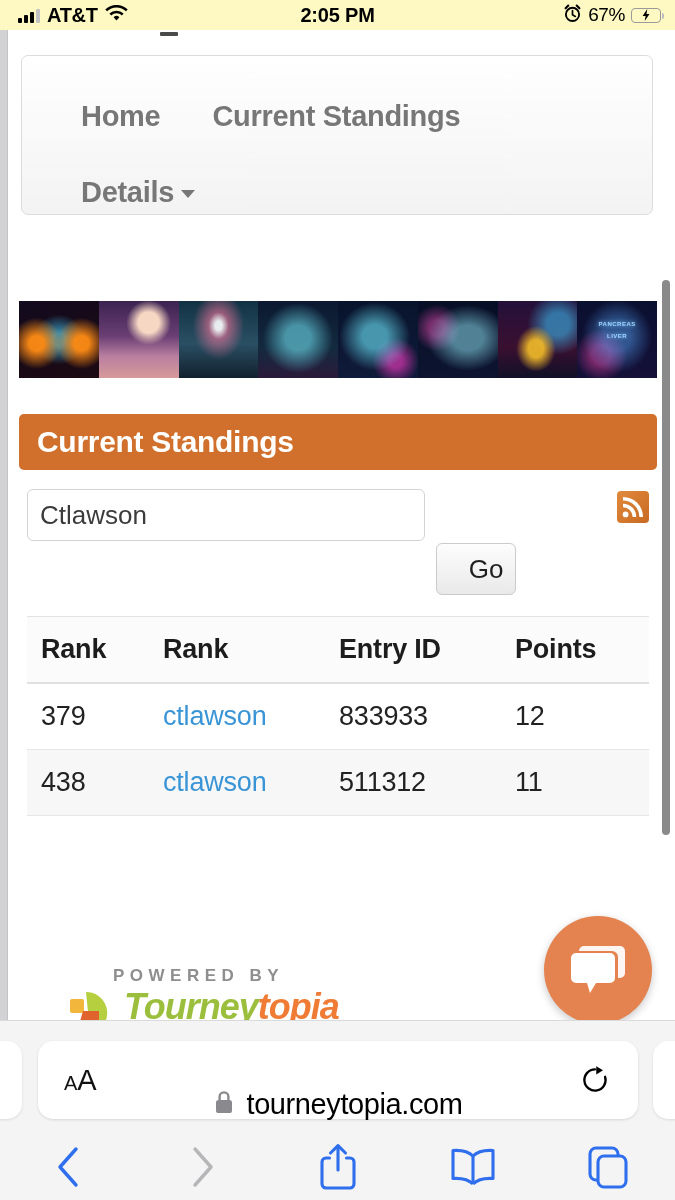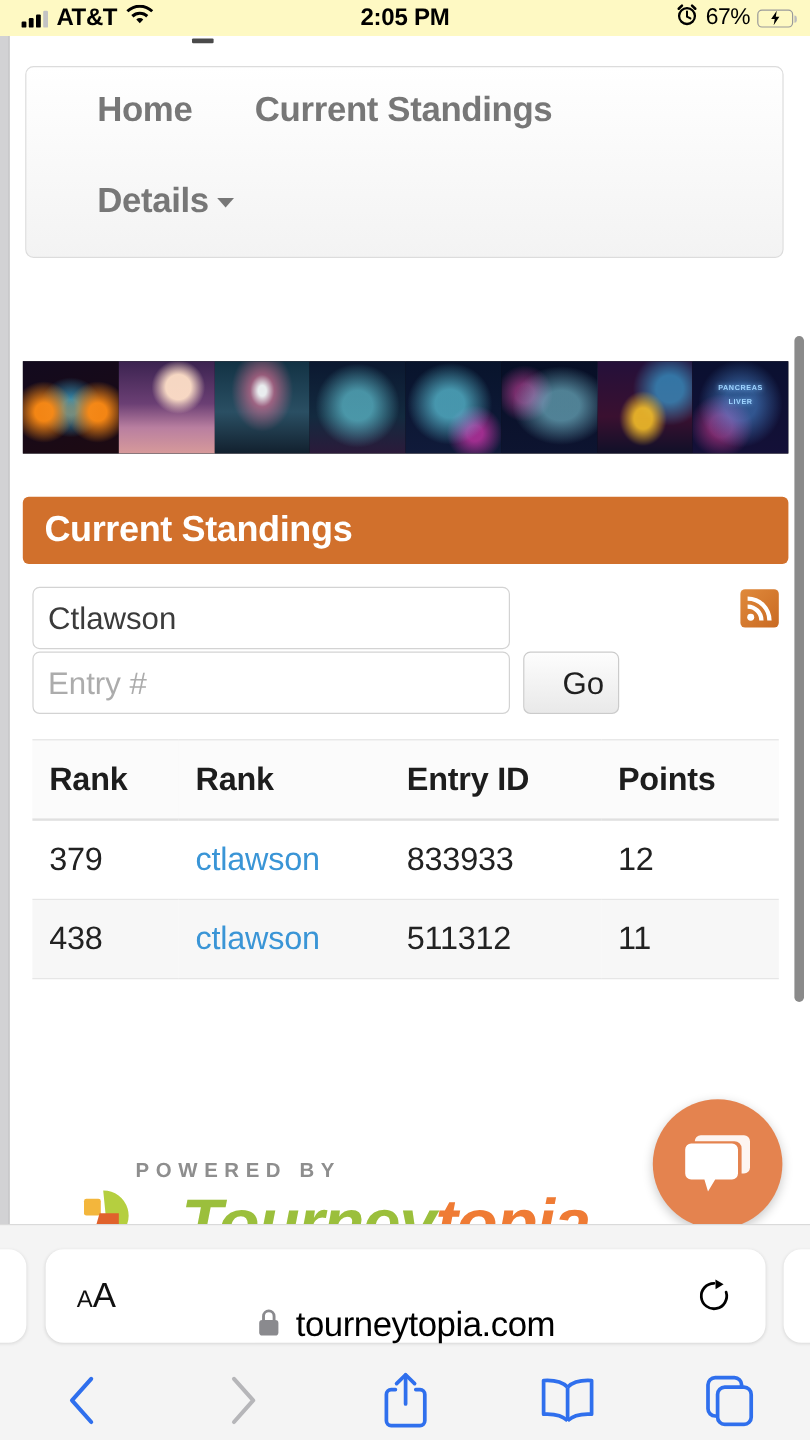--- a/index.html
+++ b/index.html
@@ -153,20 +153,21 @@
     height: 160px;
     background: linear-gradient(180deg, #ffffff 0%, #f3f3f3 100%);
     border: 1px solid #dcdcdc;
     border-radius: 7px;
   }
   .nav-row {
     position: absolute;
     left: 59px;
     display: flex;
     align-items: flex-start;
+    margin-top: 24px;
   }
   .nav-row.r1 { top: 20px; gap: 52px; }
   .nav-row.r2 { top: 96px; }
   .nav-link {
     font-size: 29px;
     font-weight: 700;
     color: #777777;
     letter-spacing: -0.3px;
     white-space: nowrap;
     cursor: pointer;
@@ -370,26 +371,25 @@
     color: #8e8e8e;
   }
   #logo-mark {
     position: absolute;
     left: 0; top: 22px;
     width: 52px; height: 50px;
   }
   #logo-word {
     position: absolute;
     left: 58px; top: 20px;
-    font-size: 56px;
+    font-size: 36px;
     font-weight: 700;
     font-style: italic;
     letter-spacing: -1px;
     white-space: nowrap;
-    margin-left: 27px;
   }
   .wt-green { color: #9bbf3c; }
   .wt-orange { color: #ef7b34; }
 
   
   #page-scrollbar {
     position: absolute;
     right: 5px; top: 250px;
     width: 8px;
     height: 555px;
@@ -551,21 +551,20 @@
           <div class="glowtxt">PANCREAS</div>
           <div class="glowtxt b" style="top:32px">LIVER</div>
         </div>
       </div>
 
       <div id="standings-header">
         <span>Current Standings</span>
       </div>
 
       <input id="name-input" type="text" value="Ctlawson" style="">
-      <input id="entry-input" type="text" placeholder="Entry #" style="">
       <button id="go-button">Go</button>
 
       <div id="rss-icon">
         <svg width="22" height="22" viewBox="0 0 22 22">
           <circle cx="3.6" cy="18.4" r="2.9" fill="#fff"></circle>
           <path d="M1 11.3a9.7 9.7 0 0 1 9.7 9.7h3.6A13.3 13.3 0 0 0 1 7.7z" fill="#fff"></path>
           <path d="M1 4.6A16.4 16.4 0 0 1 17.4 21H21A20 20 0 0 0 1 1z" fill="#fff"></path>
         </svg>
       </div>
 

